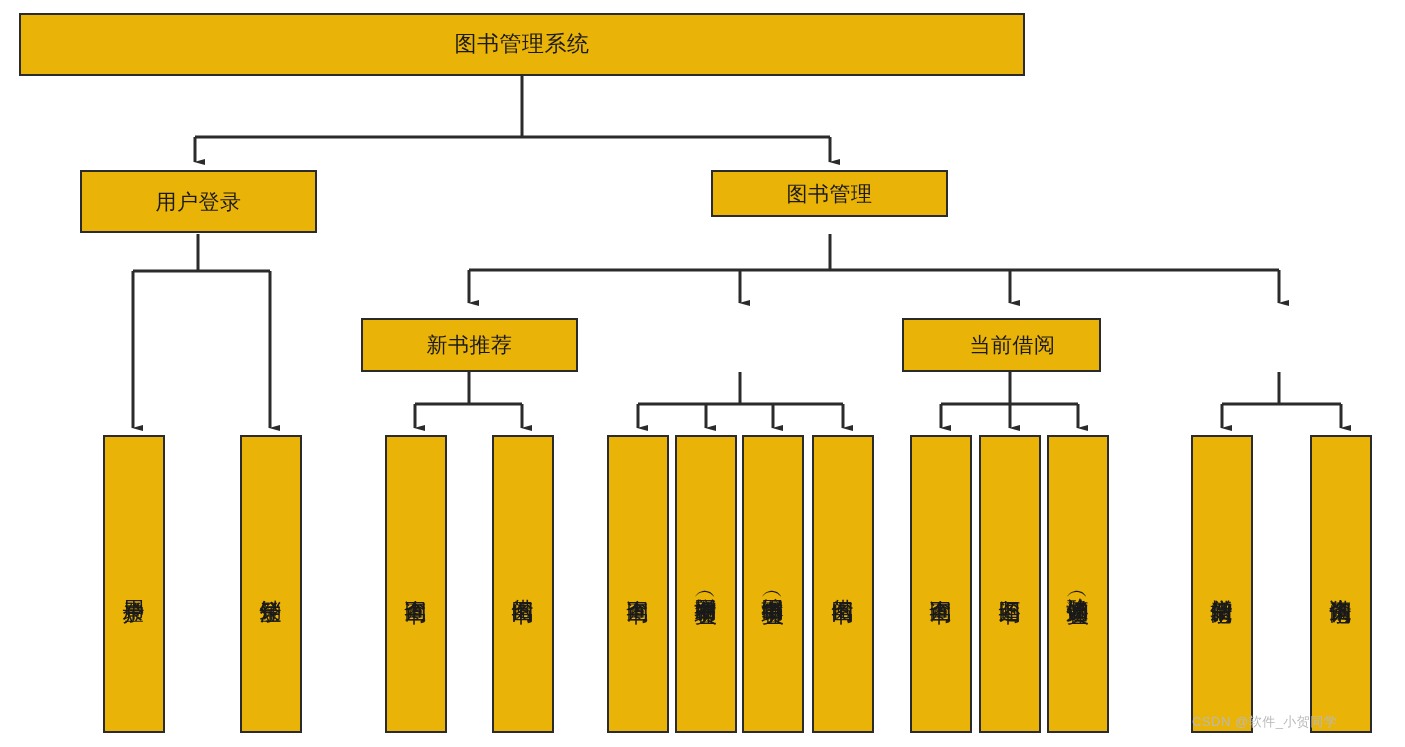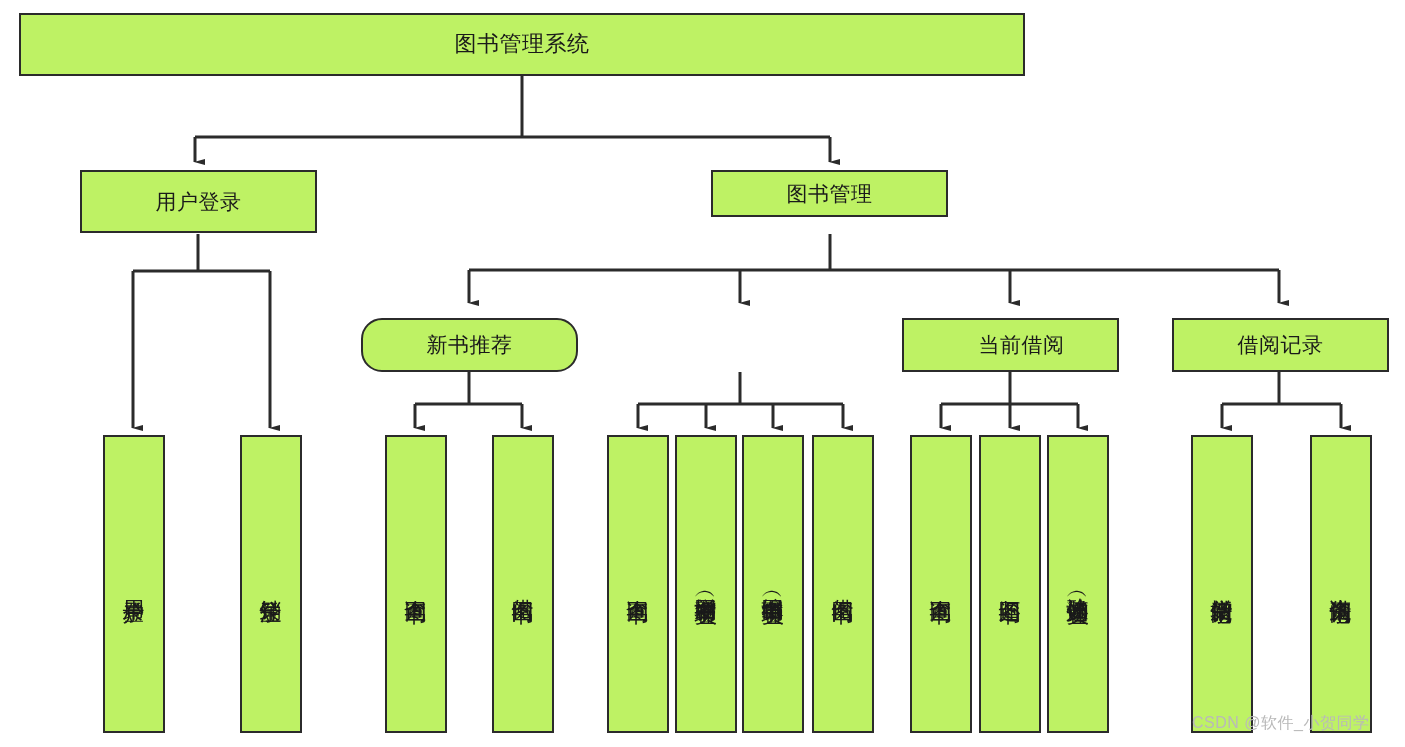--- a/index.html
+++ b/index.html
@@ -23,21 +23,21 @@
     position: absolute;
     left: 0;
     top: 0;
     width: 1405px;
     height: 747px;
   }
   .node-box {
     position: absolute;
     box-sizing: border-box;
     border: 2px solid #2b2b2b;
-    background: #bef264;
+    background: #eab308;
     display: flex;
     align-items: center;
     justify-content: center;
     color: #1a1a1a;
   }
   .node-label-h {
     font-size: 21px;
     line-height: 1.2;
     letter-spacing: 0.5px;
     white-space: nowrap;
@@ -56,21 +56,21 @@
     line-height: 1.32;
     letter-spacing: 1px;
     text-align: center;
     color: #1a1a1a;
     max-height: 100%;
   }
   .watermark {
     position: absolute;
     left: 1192px;
     top: 713px;
-    font-size: 16px;
+    font-size: 13px;
     color: #b9b9b9;
     white-space: nowrap;
     letter-spacing: 0.5px;
     pointer-events: none;
   }
 </style>
 </head>
 <body>
 
 <div id="diagram-root">
@@ -133,28 +133,25 @@
     <span class="node-label-h">图书管理系统</span>
   </div>
 
   <div class="node-box level2" style="left:80px; top:170px; width:237px; height:63px;">
     <span class="node-label-h">用户登录</span>
   </div>
   <div class="node-box level2" style="left:711px; top:170px; width:237px; height:47px;">
     <span class="node-label-h">图书管理</span>
   </div>
 
-  <div class="node-box level3" style="left:361px; top:318px; width:217px; height:54px;border-radius:21px;">
+  <div class="node-box level3" style="left:361px; top:318px; width:217px; height:54px;">
     <span class="node-label-h">新书推荐</span>
   </div>
-  <div class="node-box level3" style="left:902px; top:318px; width:217px; height:54px;padding-left:22px;">
+  <div class="node-box level3" style="left:902px; top:318px; width:199px; height:54px;padding-left:22px;">
     <span class="node-label-h">当前借阅</span>
-  </div>
-  <div class="node-box level3" style="left:1172px; top:318px; width:217px; height:54px;">
-    <span class="node-label-h">借阅记录</span>
   </div>
 
   <div class="node-box leaf" style="left:103px; top:435px; width:62px; height:298px;">
     <span class="node-label-v">用户登录</span>
   </div>
   <div class="node-box leaf" style="left:240px; top:435px; width:62px; height:298px;">
     <span class="node-label-v">注销登录</span>
   </div>
 
   <div class="node-box leaf" style="left:385px; top:435px; width:62px; height:298px;">

